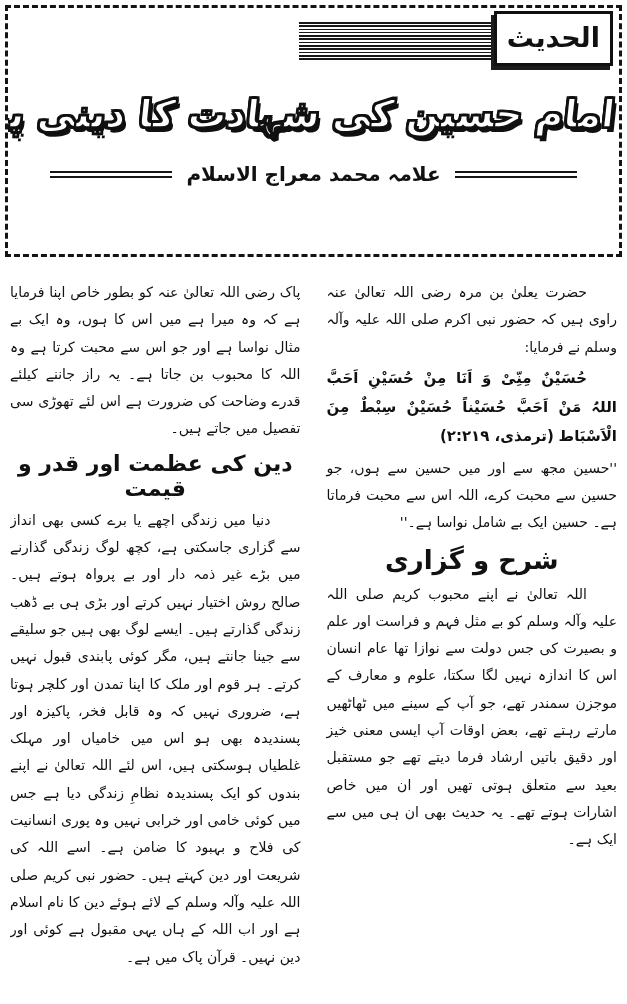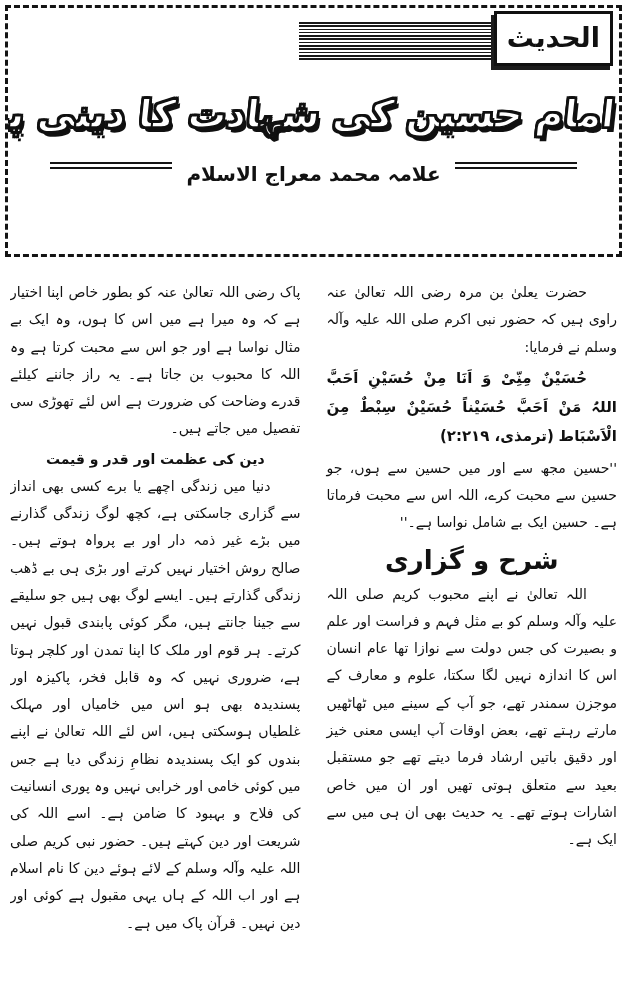--- a/index.html
+++ b/index.html
@@ -45,21 +45,21 @@
     text-shadow:
       -2px -2px 0 #101010, 2px -2px 0 #101010,
       -2px 2px 0 #101010, 2px 2px 0 #101010,
       -2px 0 0 #101010, 2px 0 0 #101010,
       0 -2px 0 #101010, 0 2px 0 #101010,
       4px 5px 0 #101010;
     transform:skewX(-6deg);
   }
   .byline-row {
     margin:26px 42px 0 42px;
-    display:flex; 
+    display:flex; align-items:center;
   }
   .byline-rule {
     flex:1 1 0; height:7px;
     border-top:2px solid #151515;
     border-bottom:2px solid #151515;
   }
   .byline-text {
     margin:0 14px; font-size:20px; font-weight:bold; white-space:nowrap;
   }
 
@@ -77,21 +77,21 @@
   }
   .indent { text-indent:30px; }
   .hadith-para { font-size:15px; }
   .hadith-text { font-weight:bold; }
   .hadith-ref { font-weight:bold; }
   .col-heading {
     text-align:center; font-weight:bold;
     margin:8px 0 6px 0;
   }
   .col-heading.big { font-size:26px; }
-  .col-heading.mid { font-size:14px; }
+  .col-heading.mid { font-size:22px; }
 </style>
 </head>
 <body>
 
 <div class="page">
 
   <div class="header-box">
     <div class="masthead">
       <div class="hadith-logo">
         <span>الحدیث</span>
@@ -110,19 +110,19 @@
 
     <div class="col">
       <p class="para indent">حضرت یعلیٰ بن مرہ رضی اللہ تعالیٰ عنہ راوی ہیں کہ حضور نبی اکرم صلی اللہ علیہ وآلہ وسلم نے فرمایا:</p>
       <p class="para indent hadith-para"><span class="hadith-text">حُسَیْنٌ مِنِّیْ وَ اَنَا مِنْ حُسَیْنِ اَحَبَّ اللہُ مَنْ اَحَبَّ حُسَیْناً حُسَیْنٌ سِبْطٌ مِنَ الْاَسْبَاط</span> <span class="hadith-ref">(ترمذی، ۲:۲۱۹)</span></p>
       <p class="para">''حسین مجھ سے اور میں حسین سے ہوں، جو حسین سے محبت کرے، اللہ اس سے محبت فرماتا ہے۔ حسین ایک بے شامل نواسا ہے۔''</p>
       <h2 class="col-heading big">شرح و گزاری</h2>
       <p class="para indent">اللہ تعالیٰ نے اپنے محبوب کریم صلی اللہ علیہ وآلہ وسلم کو بے مثل فہم و فراست اور علم و بصیرت کی جس دولت سے نوازا تھا عام انسان اس کا اندازہ نہیں لگا سکتا، علوم و معارف کے موجزن سمندر تھے، جو آپ کے سینے میں ٹھاٹھیں مارتے رہتے تھے، بعض اوقات آپ ایسی معنی خیز اور دقیق باتیں ارشاد فرما دیتے تھے جو مستقبل بعید سے متعلق ہوتی تھیں اور ان میں خاص اشارات ہوتے تھے۔ یہ حدیث بھی ان ہی میں سے ایک ہے۔</p>
     </div>
 
     <div class="col">
-      <p class="para">پاک رضی اللہ تعالیٰ عنہ کو بطور خاص اپنا اختیار ہے کہ وہ میرا ہے میں اس کا ہوں، وہ ایک بے مثال نواسا ہے اور جو اس سے محبت کرتا ہے وہ اللہ کا محبوب بن جاتا ہے۔ یہ راز جاننے کیلئے قدرے وضاحت کی ضرورت ہے اس لئے تھوڑی سی تفصیل میں جاتے ہیں۔</p>
+      <p class="para">پاک رضی اللہ تعالیٰ عنہ کو بطور خاص اپنا فرمایا ہے کہ وہ میرا ہے میں اس کا ہوں، وہ ایک بے مثال نواسا ہے اور جو اس سے محبت کرتا ہے وہ اللہ کا محبوب بن جاتا ہے۔ یہ راز جاننے کیلئے قدرے وضاحت کی ضرورت ہے اس لئے تھوڑی سی تفصیل میں جاتے ہیں۔</p>
       <h2 class="col-heading mid">دین کی عظمت اور قدر و قیمت</h2>
       <p class="para indent">دنیا میں زندگی اچھے یا برے کسی بھی انداز سے گزاری جاسکتی ہے، کچھ لوگ زندگی گذارنے میں بڑے غیر ذمہ دار اور بے پرواہ ہوتے ہیں۔ صالح روش اختیار نہیں کرتے اور بڑی ہی بے ڈھب زندگی گذارتے ہیں۔ ایسے لوگ بھی ہیں جو سلیقے سے جینا جانتے ہیں، مگر کوئی پابندی قبول نہیں کرتے۔ ہر قوم اور ملک کا اپنا تمدن اور کلچر ہوتا ہے، ضروری نہیں کہ وہ قابل فخر، پاکیزہ اور پسندیدہ بھی ہو اس میں خامیاں اور مہلک غلطیاں ہوسکتی ہیں، اس لئے اللہ تعالیٰ نے اپنے بندوں کو ایک پسندیدہ نظامِ زندگی دیا ہے جس میں کوئی خامی اور خرابی نہیں وہ پوری انسانیت کی فلاح و بہبود کا ضامن ہے۔ اسے اللہ کی شریعت اور دین کہتے ہیں۔ حضور نبی کریم صلی اللہ علیہ وآلہ وسلم کے لائے ہوئے دین کا نام اسلام ہے اور اب اللہ کے ہاں یہی مقبول ہے کوئی اور دین نہیں۔ قرآن پاک میں ہے۔</p>
     </div>
 
   </div>
 </div>
 
 </body></html>

